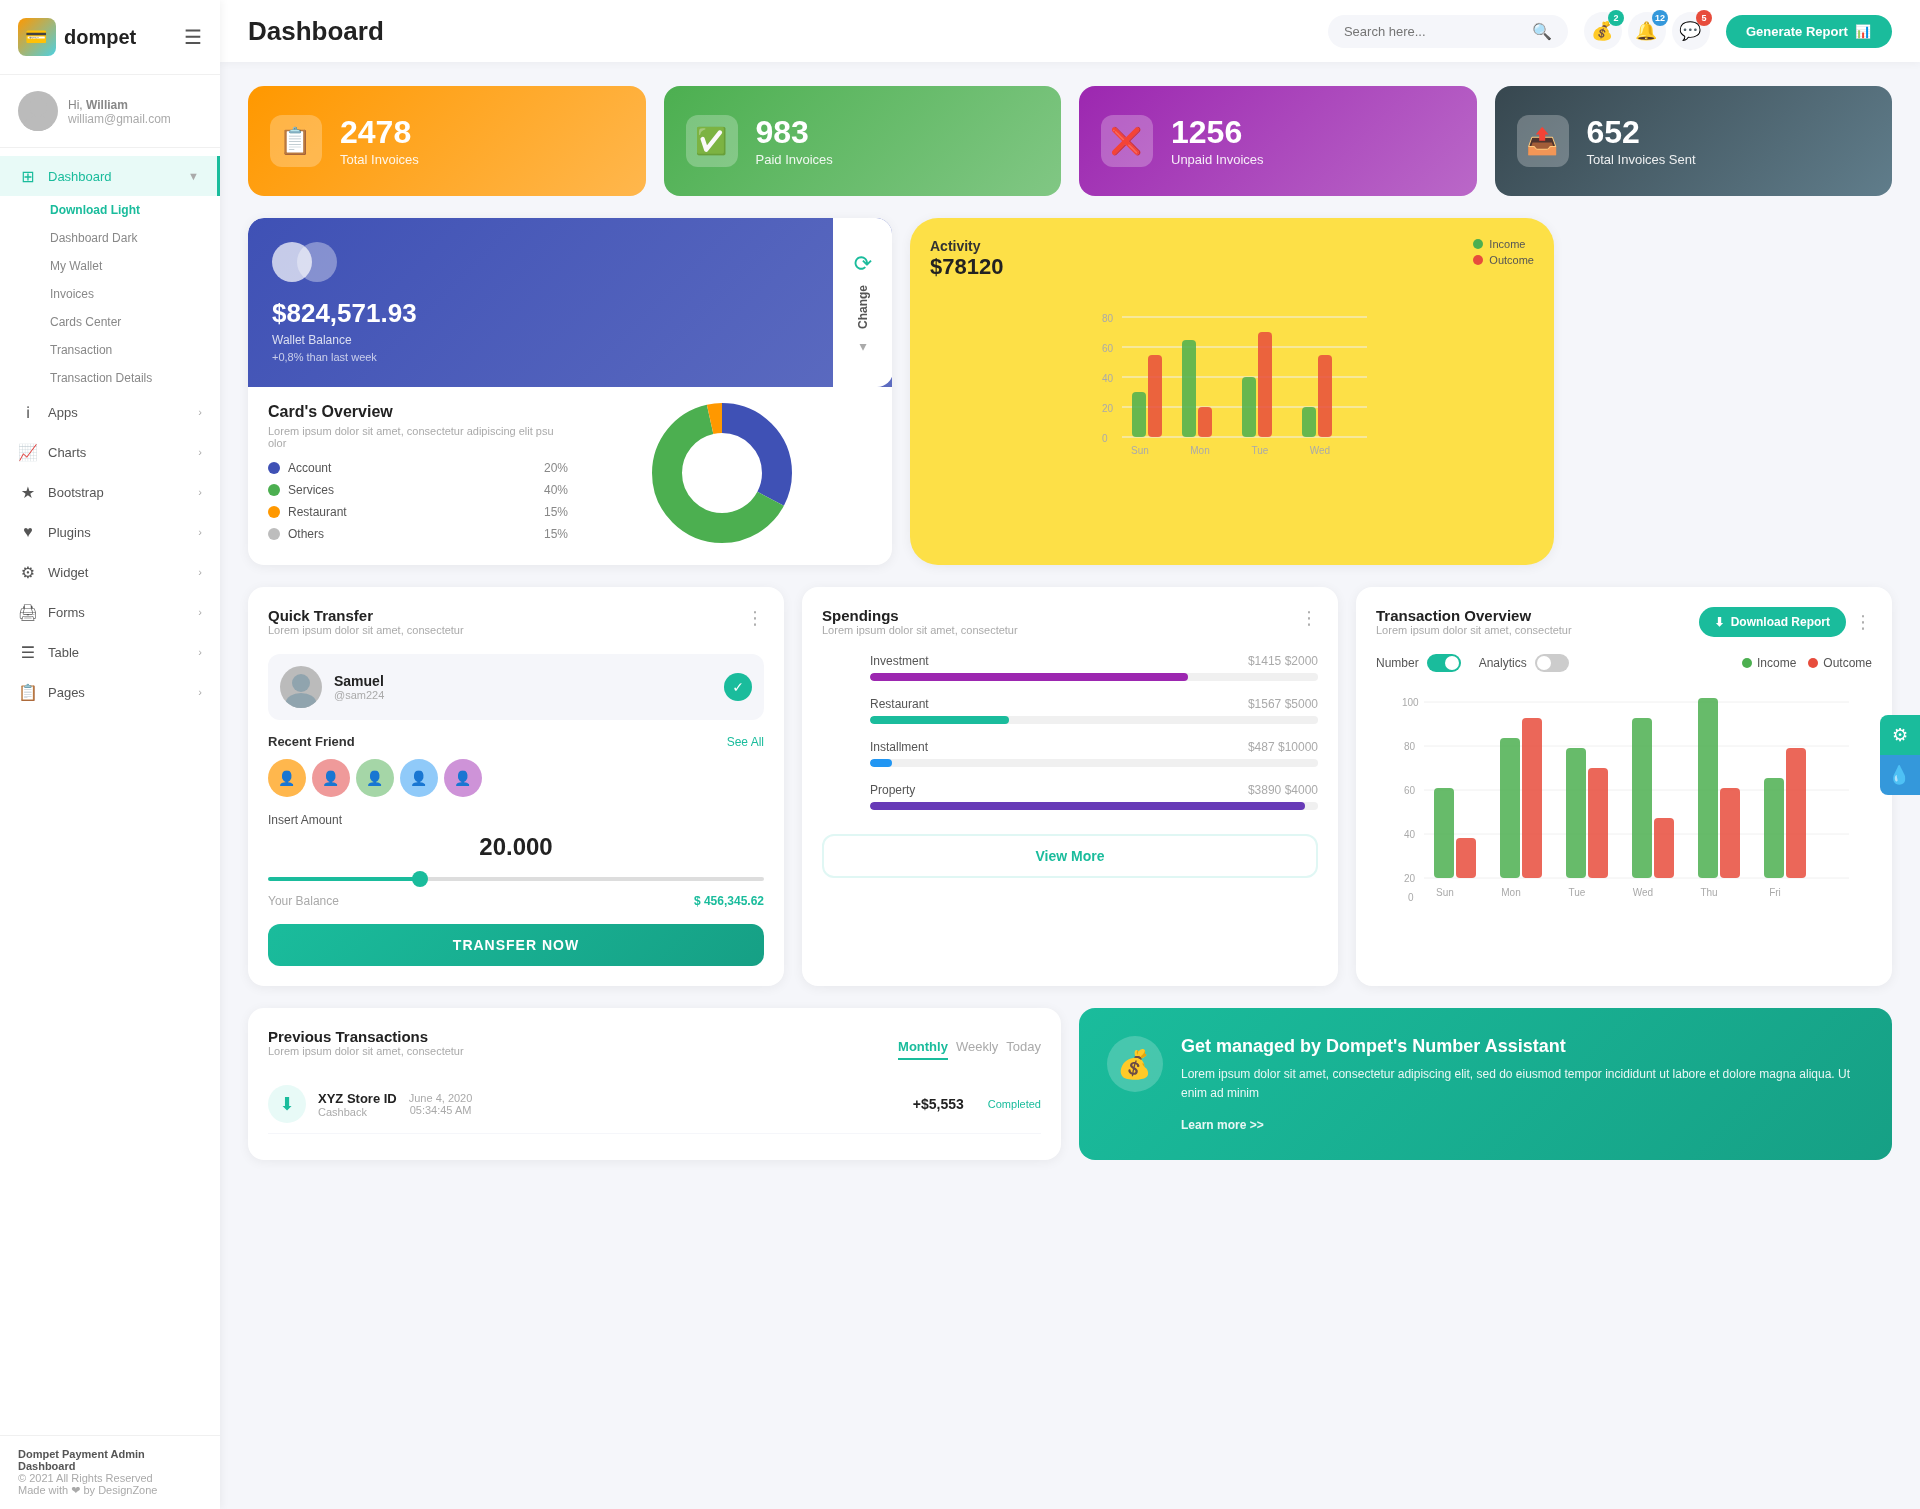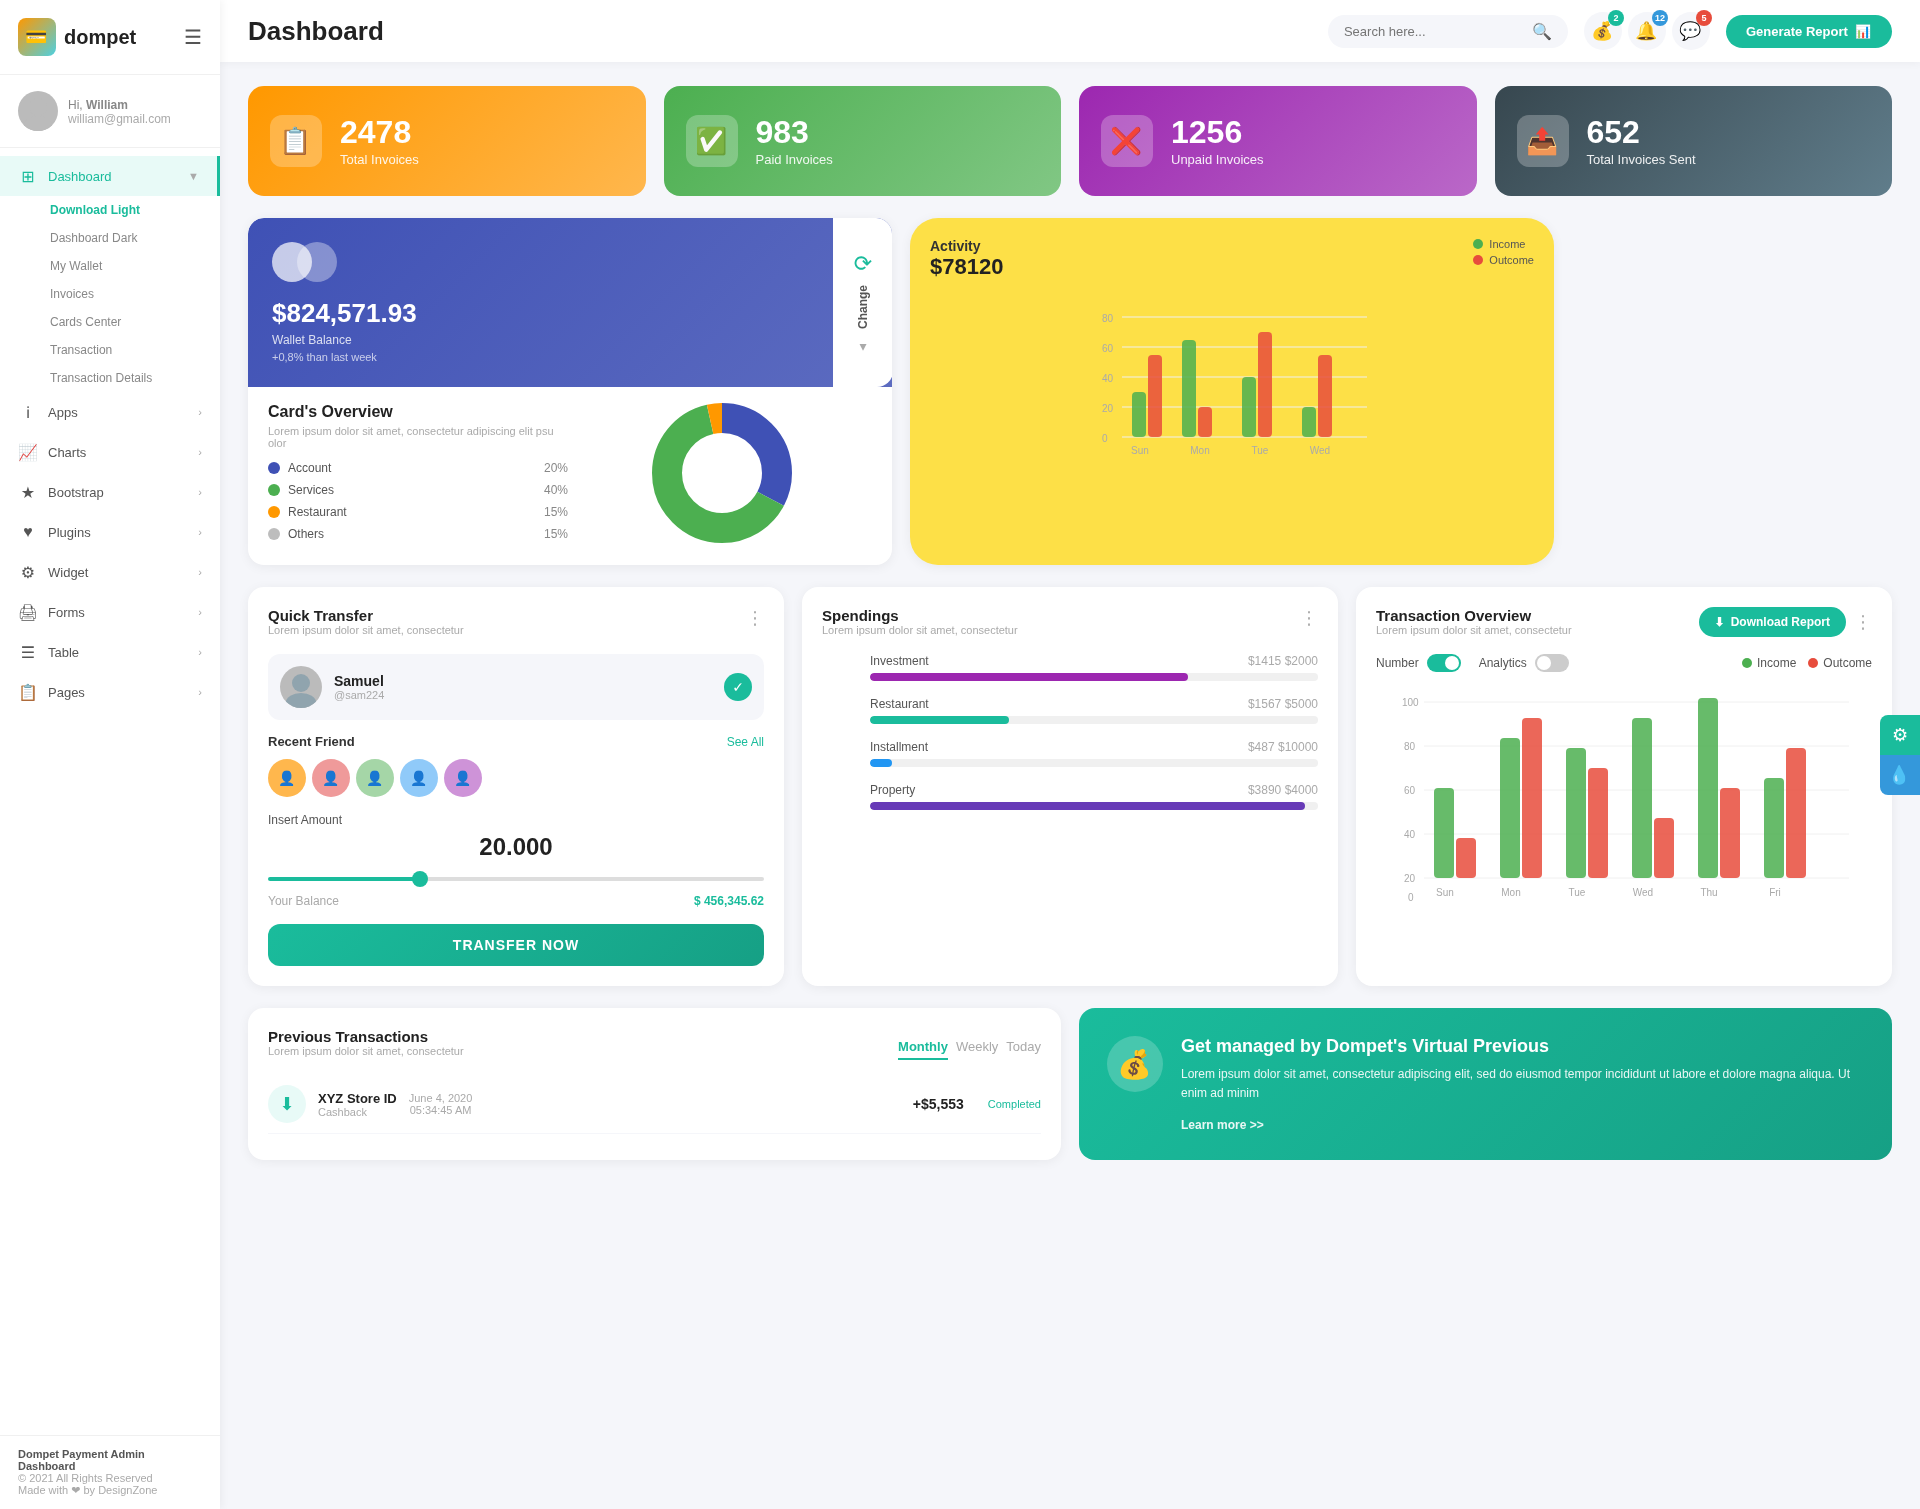--- a/index.html
+++ b/index.html
@@ -546,20 +546,21 @@
           <div class="spending-item">
             <div class="spending-header">
               <span class="spending-name">Property</span>
               <span class="spending-amounts"><span>$3890</span> <span>$4000</span></span>
             </div>
             <div class="progress-bar">
               <div class="progress-fill" style="width:97%; background:#673ab7;"></div>
             </div>
           </div>
         </div>
+        <button class="view-more-btn">View More</button>
       </div>
 
       <div class="tx-overview">
         <div class="tx-header">
           <div>
             <div class="tx-title">Transaction Overview</div>
             <div class="tx-sub">Lorem ipsum dolor sit amet, consectetur</div>
           </div>
           <div style="display:flex;align-items:center;gap:8px;">
             <button class="download-btn">
@@ -663,21 +664,21 @@
             <div>05:34:45 AM</div>
           </div>
           <div class="tx-amount">+$5,553</div>
           <div class="tx-status">Completed</div>
         </div>
       </div>
 
       <div class="virtual-assistant">
         <div class="va-icon">💰</div>
         <div>
-          <div class="va-title">Get managed by Dompet's Virtual Previous</div>
+          <div class="va-title">Get managed by Dompet's Number Assistant</div>
           <div class="va-text">Lorem ipsum dolor sit amet, consectetur adipiscing elit, sed do eiusmod tempor incididunt ut labore et dolore magna aliqua. Ut enim ad minim</div>
           <span class="va-link">Learn more &gt;&gt;</span>
         </div>
       </div>
     </div>
   </div>
 </div>
 
 <div class="right-side-btns">
   <div class="side-btn">⚙</div>

